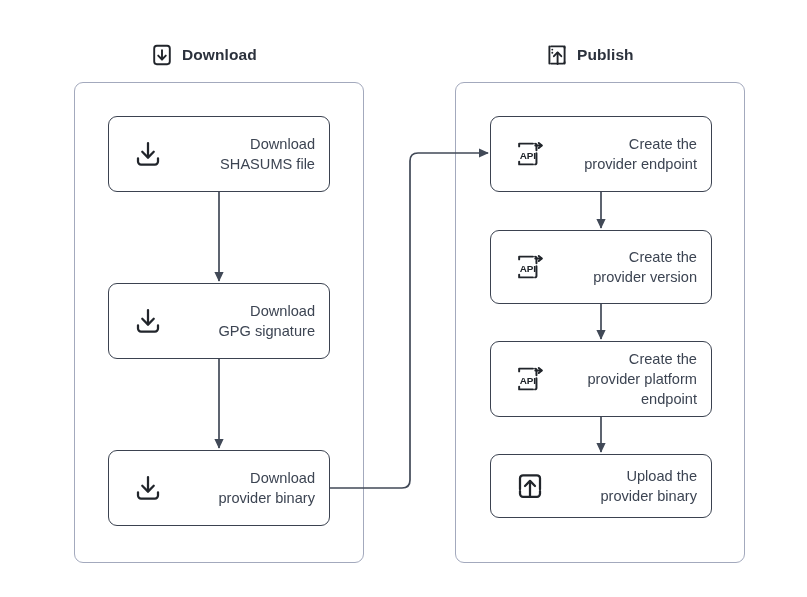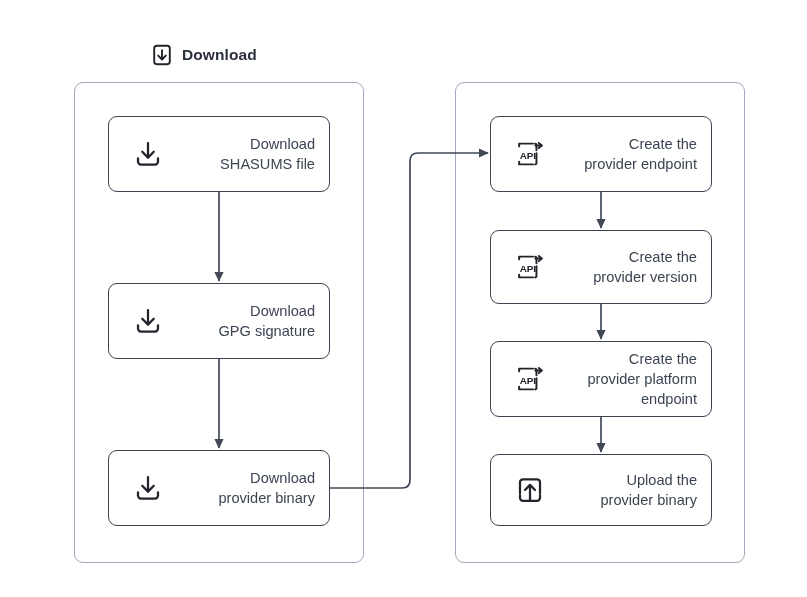--- a/index.html
+++ b/index.html
@@ -86,41 +86,54 @@
 
   
   #node-dl-shasums { left: 108px; top: 116px; width: 222px; height: 76px; }
   #node-dl-gpg     { left: 108px; top: 283px; width: 222px; height: 76px; }
   #node-dl-binary  { left: 108px; top: 450px; width: 222px; height: 76px; }
 
   
   #node-pb-endpoint { left: 490px; top: 116px; width: 222px; height: 76px; }
   #node-pb-version  { left: 490px; top: 230px; width: 222px; height: 74px; }
   #node-pb-platform { left: 490px; top: 341px; width: 222px; height: 76px; }
-  #node-pb-upload   { left: 490px; top: 454px; width: 222px; height: 72px; }
+  #node-pb-upload   { left: 490px; top: 454px; width: 222px; height: 64px; }
 </style>
 </head>
 <body>
 
 <div id="canvas">
 
   <div class="group-box" id="group-download"></div>
   <div class="group-box" id="group-publish"></div>
 
   <div class="group-title" id="title-download">
     <span class="gt-icon">
       <svg viewBox="0 0 24 24" fill="none" stroke="#21252b" stroke-width="1.9" stroke-linecap="round" stroke-linejoin="round">
         <rect x="4.2" y="2.8" width="15.6" height="18.4" rx="2.6"></rect>
         <line x1="12" y1="7.1" x2="12" y2="16.2"></line>
         <polyline points="8.2,12.6 12,16.5 15.8,12.6"></polyline>
       </svg>
     </span>
     <span class="gt-label">Download</span>
   </div>
 
+  <div class="group-title" id="title-publish">
+    <span class="gt-icon">
+      <svg viewBox="0 0 24 24" fill="none" stroke="#21252b" stroke-width="1.9" stroke-linecap="round" stroke-linejoin="round">
+        <path d="M19.6 3.4 v17.2 M4.4 3.4 v17.2"></path>
+        <path d="M6.0 3.4 h12.2 a1.4 1.4 0 0 1 1.4 1.4 M6.0 20.6 h12.2 a1.4 1.4 0 0 0 1.4 -1.4"></path>
+        <circle cx="7.3" cy="6.6" r="0.95" fill="#21252b" stroke="none"></circle>
+        <circle cx="7.3" cy="9.8" r="0.95" fill="#21252b" stroke="none"></circle>
+        <line x1="12.6" y1="21.0" x2="12.6" y2="9.6"></line>
+        <polyline points="8.9,13.2 12.6,9.4 16.3,13.2"></polyline>
+      </svg>
+    </span>
+    <span class="gt-label">Publish</span>
+  </div>
 
   <svg id="edges" viewBox="0 0 807 597">
     <defs>
       <marker id="arrow" viewBox="0 0 10 10" refX="8.6" refY="5" markerWidth="6.4" markerHeight="6.4" orient="auto-start-reverse">
         <path d="M 0 0.6 L 9.4 5 L 0 9.4 z" fill="#414957"></path>
       </marker>
     </defs>
     <g fill="none" stroke="#414957" stroke-width="1.7">
       <path d="M 219 192 L 219 281" marker-end="url(#arrow)"></path>
       <path d="M 219 359 L 219 448" marker-end="url(#arrow)"></path>

